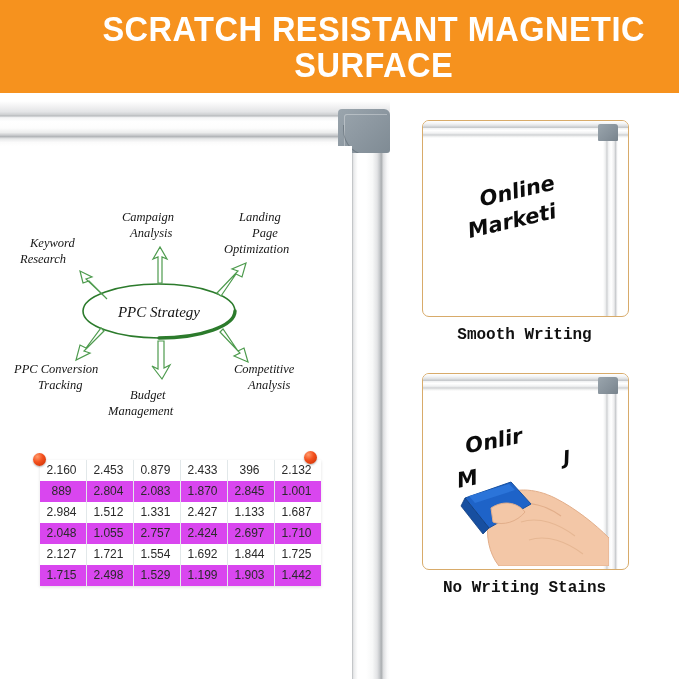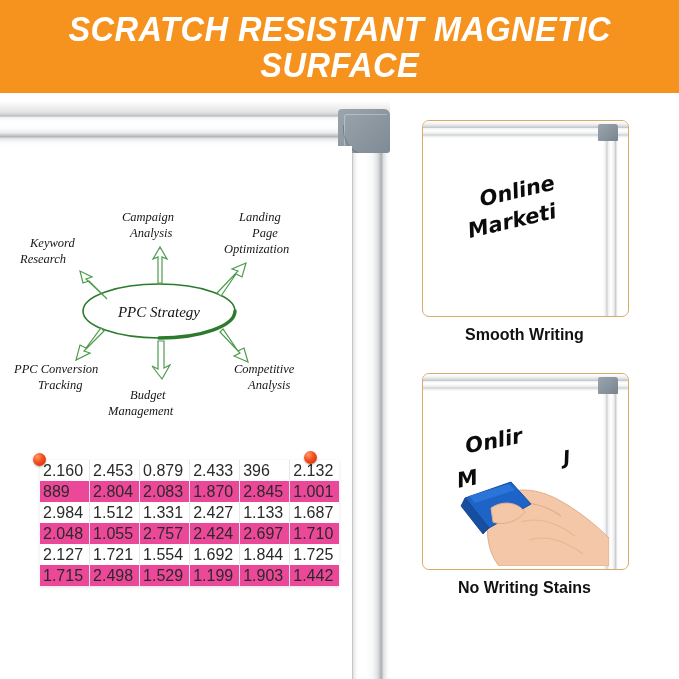--- a/index.html
+++ b/index.html
@@ -17,22 +17,21 @@
 
   
   #header-banner {
     position: absolute;
     left: 0; top: 0;
     width: 679px;
     height: 93px;
     background: #F6921E;
     display: flex;
     align-items: center;
-    justify-content: center;
-    font-style: italic;
+    justify-content: flex-end;
   }
   #header-title {
     color: #ffffff;
     font-family: "Liberation Sans Narrow", "Liberation Sans", sans-serif;
     font-weight: bold;
     font-size: 35px;
     line-height: 1.02;
     text-align: center;
     letter-spacing: 0.5px;
     transform: scaleX(0.93);
@@ -172,31 +171,31 @@
     width: 281px;
   }
   #data-table {
     border-collapse: collapse;
     width: 281px;
     background: #ffffff;
     box-shadow: 0 1px 3px rgba(0,0,0,0.12);
   }
   #data-table td {
     font-family: "Liberation Sans", sans-serif;
-    font-size: 16px;
+    font-size: 12px;
     color: #2a2a2a;
-    text-align: left;
+    text-align: center;
     padding: 2px 6px 2px 3px;
     border-right: 1px solid #e2e8ea;
     height: 17px;
     line-height: 17px;
     margin-top: 40px;
   }
   #data-table td:last-child { border-right: none; }
-  #data-table tr.alt td { background: #ec4899; }
+  #data-table tr.alt td { background: #d946ef; }
   .magnet {
     position: absolute;
     width: 13px;
     height: 13px;
     border-radius: 50%;
     background: radial-gradient(circle at 33% 28%, #ff9a6b 0%, #f4511e 42%, #d63a0c 78%, #b02c06 100%);
     box-shadow: 0 1px 2px rgba(0,0,0,0.3);
   }
   #magnet-left  { left: 41px; top: 352px; }
   #magnet-right { left: 312px; top: 350px; }
@@ -277,21 +276,21 @@
   }
   #ht2-tail {
     left: 140px; top: 72px;
     font-size: 19px;
     transform: rotate(-9deg);
     font-style: italic;
   }
   .panel-caption {
     margin-top: 9px;
     text-align: center;
-    font-family: Liberation Sans, sans-serif;
+    font-family: Liberation Mono, monospace;
     font-weight: bold;
     font-size: 16px;
     color: #111111;
   }
   
   #eraser-hand {
     position: absolute;
     left: 36px; top: 82px;
     width: 150px;
     height: 110px;

